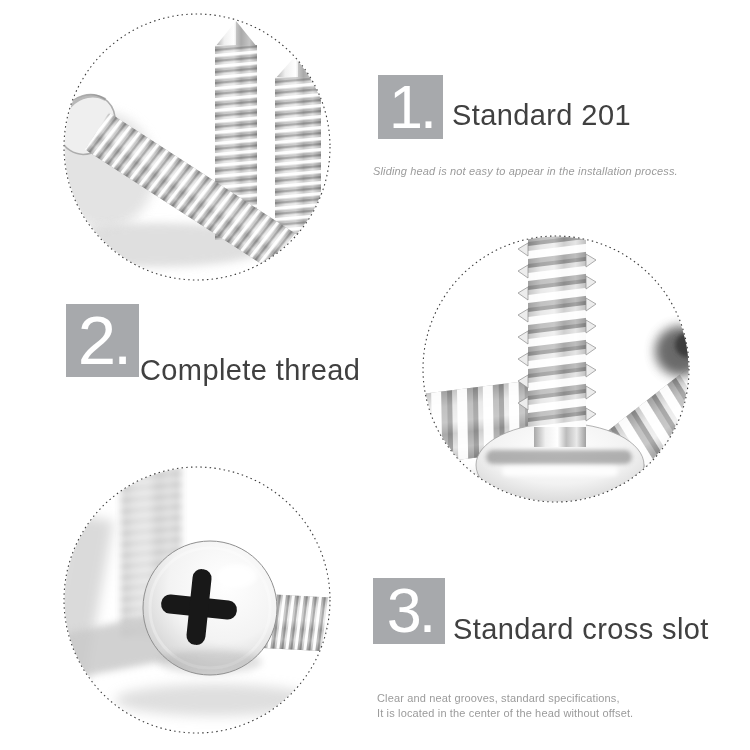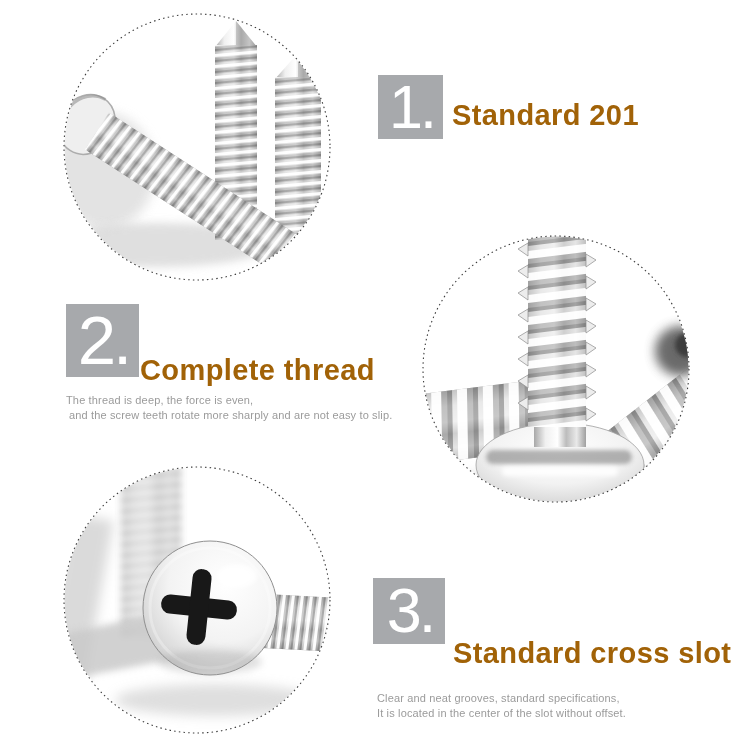--- a/index.html
+++ b/index.html
@@ -11,26 +11,26 @@
   #photo-3{left:63px;top:466px;}
   .badge{
     position:absolute;background:#a7a9ac;color:#ffffff;
     display:flex;align-items:center;justify-content:center;
     line-height:0.92;font-weight:400;letter-spacing:-3px;padding-left:2px;box-sizing:border-box;
   }
   #badge-1{left:378px;top:75px;width:65px;height:64px;font-size:61px;}
   #badge-2{left:66px;top:304px;width:73px;height:73px;font-size:69px;}
   #badge-3{left:373px;top:578px;width:72px;height:66px;font-size:63px;}
   .title{
-    position:absolute;color:#a16207;font-size:29px;line-height:39px;
-    letter-spacing:0.4px;white-space:nowrap;font-weight:700;
+    position:absolute;color:#404040;font-size:29px;line-height:39px;
+    letter-spacing:0.4px;white-space:nowrap;font-weight:400;
   }
   #title-1{left:452px;top:72px;}
   #title-2{left:140px;top:327px;text-align:right;}
-  #title-3{left:453px;top:610px;}
+  #title-3{left:453px;top:586px;}
   .title .tline{display:block;}
   .desc{
     position:absolute;color:#9b9b9b;font-size:11px;line-height:14.5px;
     letter-spacing:0.15px;white-space:nowrap;font-weight:400;
   }
   #desc-1{left:373px;top:153px;}
   #desc-2{left:66px;top:382px;}
   #desc-3{left:377px;top:680px;}
   .desc .dline{display:block;}
   .italic{font-style:italic;}
@@ -107,20 +107,21 @@
       </g>
       <circle cx="134" cy="134" r="133" fill="none" stroke="#3c3c3c" stroke-width="1.1" stroke-dasharray="1.5 3.2"></circle>
     </svg>
   </figure>
 
   <div class="badge" id="badge-1">1.</div>
   <h2 class="title" id="title-1">
     <span class="tline">Standard 201</span>
   </h2>
   <p class="desc" id="desc-1">
+    <span class="dline italic">Sliding head is not easy to appear in the installation process.</span>
   </p>
 
   <figure class="photo" id="photo-2" aria-label="close-up of deep screw thread standing on a screw head">
     <svg width="268" height="268" viewBox="0 0 268 268">
       <defs>
         <clipPath id="clip2">
             <circle cx="134" cy="134" r="132.5"></circle>
           </clipPath>
         <linearGradient id="mx2" x1="0" y1="0" x2="1" y2="0">
           <stop offset="0" stop-color="#a8a8a8"></stop>
@@ -191,24 +192,20 @@
         </g>
       </g>
       <circle cx="134" cy="134" r="133" fill="none" stroke="#3c3c3c" stroke-width="1.1" stroke-dasharray="1.5 3.2"></circle>
     </svg>
   </figure>
 
   <div class="badge" id="badge-2">2.</div>
   <h2 class="title" id="title-2">
     <span class="tline">Complete thread</span>
   </h2>
-  <p class="desc" id="desc-2">
-    <span class="dline">The thread is deep, the force is even,</span>
-    <span class="dline" style="margin-left:3px">and the screw teeth rotate more sharply and are not easy to slip.</span>
-  </p>
 
   <figure class="photo" id="photo-3" aria-label="screw head with Phillips cross slot facing the camera">
     <svg width="268" height="268" viewBox="0 0 268 268">
       <defs>
         <clipPath id="clip3">
             <circle cx="134" cy="134" r="132.5"></circle>
           </clipPath>
         <linearGradient id="mx3" x1="0" y1="0" x2="1" y2="0">
           <stop offset="0" stop-color="#a8a8a8"></stop>
             <stop offset="0.22" stop-color="#f0f0f0"></stop>
@@ -281,16 +278,16 @@
       <circle cx="134" cy="134" r="133" fill="none" stroke="#3c3c3c" stroke-width="1.1" stroke-dasharray="1.5 3.2"></circle>
     </svg>
   </figure>
 
   <div class="badge" id="badge-3">3.</div>
   <h2 class="title" id="title-3">
     <span class="tline">Standard cross slot</span>
   </h2>
   <p class="desc" id="desc-3">
     <span class="dline">Clear and neat grooves, standard specifications,</span>
-    <span class="dline">It is located in the center of the slot without offset.</span>
+    <span class="dline">It is located in the center of the head without offset.</span>
   </p>
 
 </div>
 
 </body></html>

